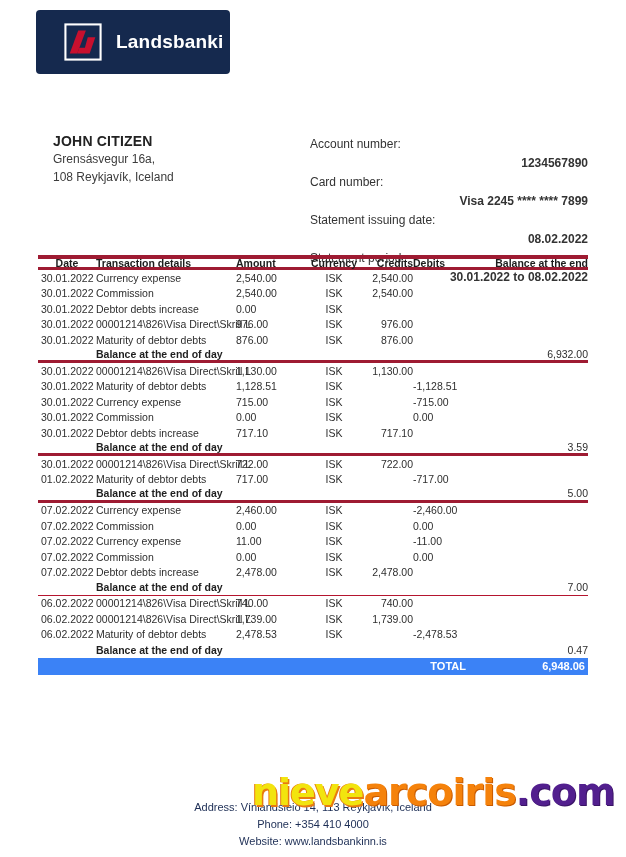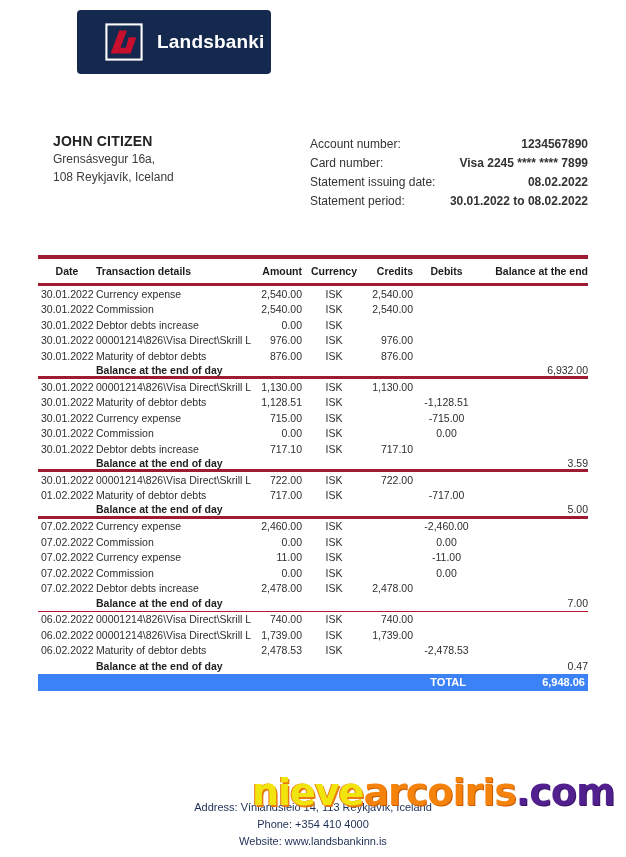--- a/index.html
+++ b/index.html
@@ -7,56 +7,56 @@
   .page {
     position:relative; width:626px; height:857px; margin:0 auto;
     background:#ffffff; overflow:hidden;
     font-family:"Liberation Sans", sans-serif; color:#2e2e2e;
   }
 
   
   .logo-box {
     position:absolute; left:36px; top:10px; width:194px; height:64px;
     background:#15294e; border-radius:4px;
-    display:flex; align-items:center; padding-left:28px;margin-left:41px;
+    display:flex; align-items:center; padding-left:28px;
   }
   .logo-mark { width:38px; height:38px; flex:0 0 auto; }
   .logo-text { color:#ffffff; font-size:19px; font-weight:600; margin-left:14px; letter-spacing:0.2px; }
 
   
   .customer { position:absolute; left:53px; top:132px; line-height:18px; }
   .customer .name { font-size:14px; font-weight:700; color:#222; letter-spacing:0.2px; }
   .customer .addr { font-size:12px; color:#3c3c3c; }
 
   .account-info { position:absolute; left:310px; top:135px; width:278px; }
-  .account-info .info-row { display:flex; justify-content:space-between; font-size:12px; line-height:19px; color:#333; }
+  .account-info .info-row { display:flex; justify-content:space-between; font-size:12px; line-height:19px; color:#333;flex-direction:column; }
   .account-info .lbl { white-space:nowrap; }
   .account-info .val { white-space:nowrap; text-align:right; font-weight:600; }
 
   
   .summary-title {
     position:absolute; left:38px; top:219px;
     font-size:15px; font-weight:700; color:#1c1c1c; letter-spacing:0.3px;
   }
 
   
   .table-wrap { position:absolute; left:38px; top:255px; width:550px; }
   .thead {
     border-top:4px solid #9e1b32; border-bottom:3px solid #9e1b32;
-    display:flex; align-items:center; height:31px;
+    display:flex; align-items:center; height:15px;
     font-size:10.5px; font-weight:700; color:#1c1c1c;
   }
   .row { display:flex; align-items:center; height:15.5px; font-size:10.5px; color:#2e2e2e; }
   .cell { white-space:nowrap; overflow:visible; }
   .c-date    { width:58px;  text-align:left;  padding-left:3px; }
   .c-details { width:140px; text-align:left; }
-  .c-amount  { width:66px;  text-align:right; }
+  .c-amount  { width:66px;  }
   .c-cur     { width:64px;  text-align:center; }
   .c-credit  { width:47px;  text-align:right; }
-  .c-debit   { width:67px;  text-align:center; }
+  .c-debit   { width:67px;  text-align:left; }
   .c-bal     { flex:1;      text-align:right;border-radius:6px; }
   .thead .c-date { text-align:center; padding-left:0; }
   .balance-row .bal-label { font-weight:700; color:#1f1f1f; }
   .sep-thick { border-bottom:3px solid #9e1b32; }
   .sep-thin  { border-bottom:1.5px solid #b5152f; }
   .sep-none  { border-bottom:none; }
 
   .total-bar {
     display:flex; align-items:center; height:17px; background:#3b82f6;
     color:#ffffff; font-size:11px; font-weight:700;

